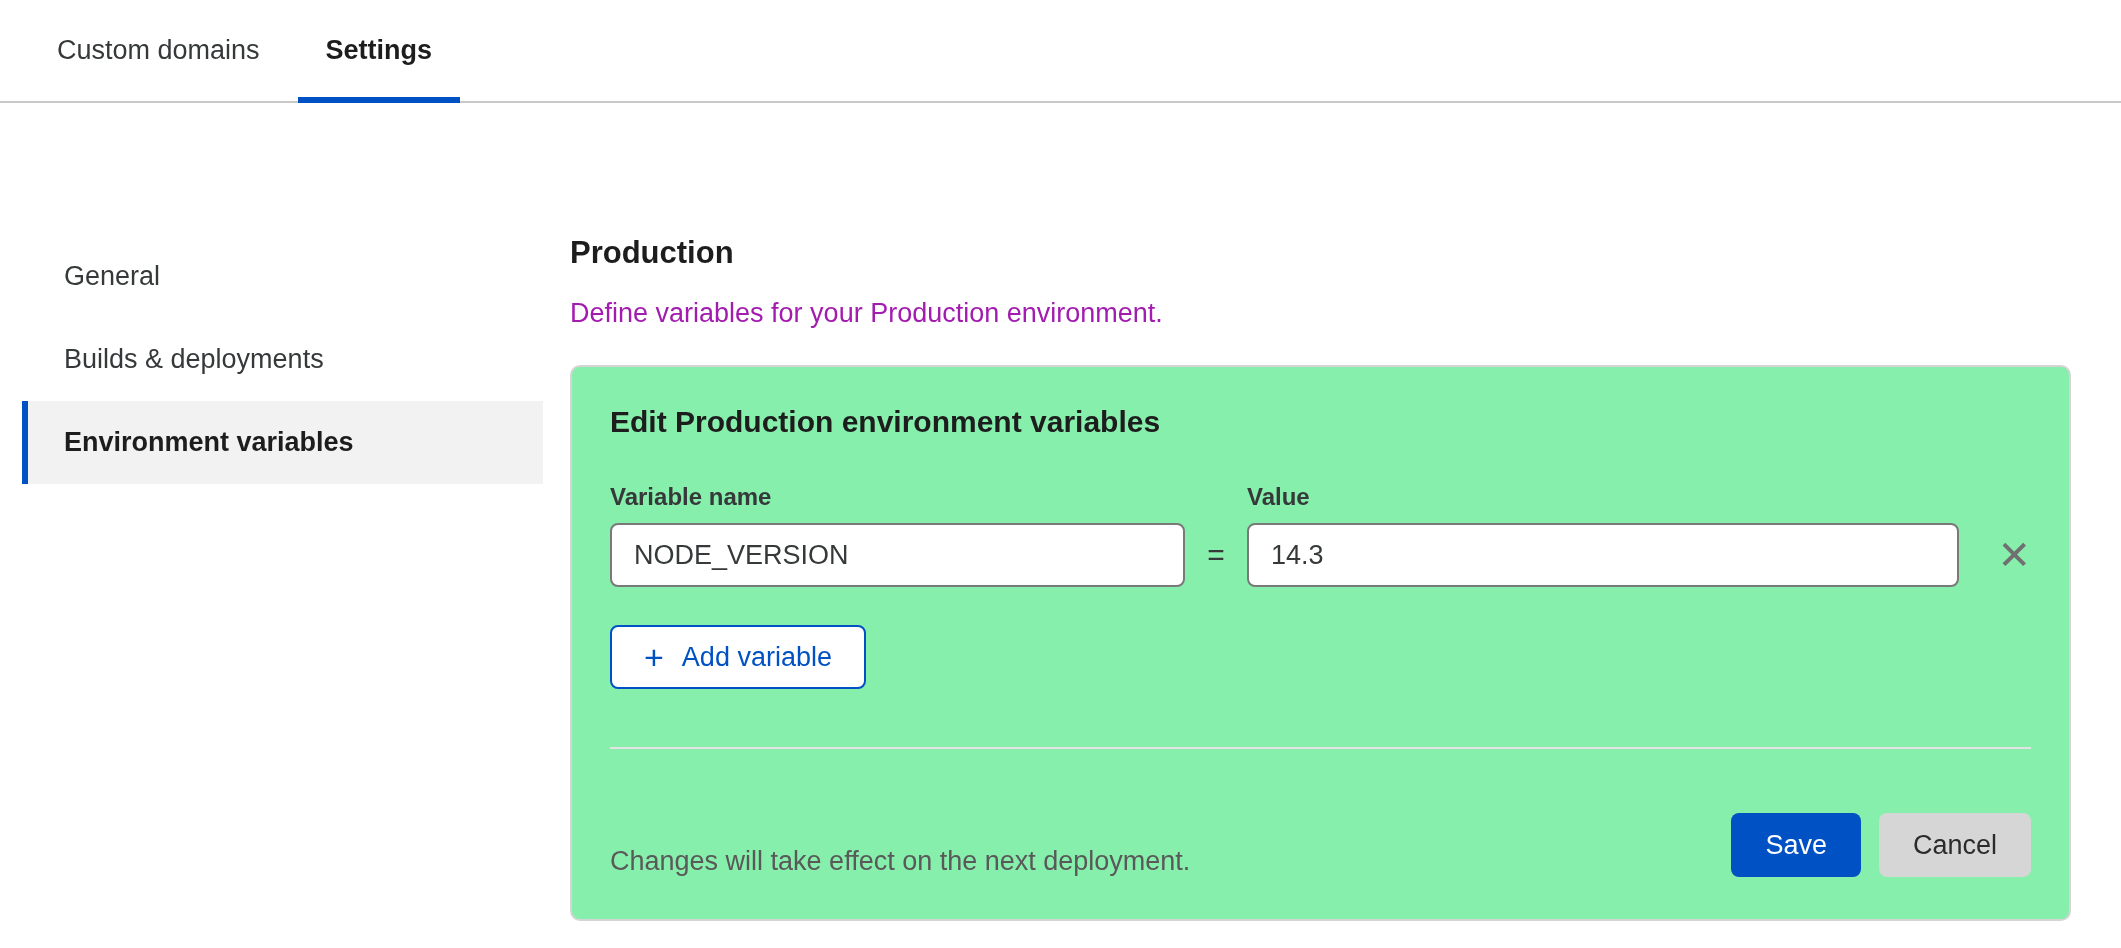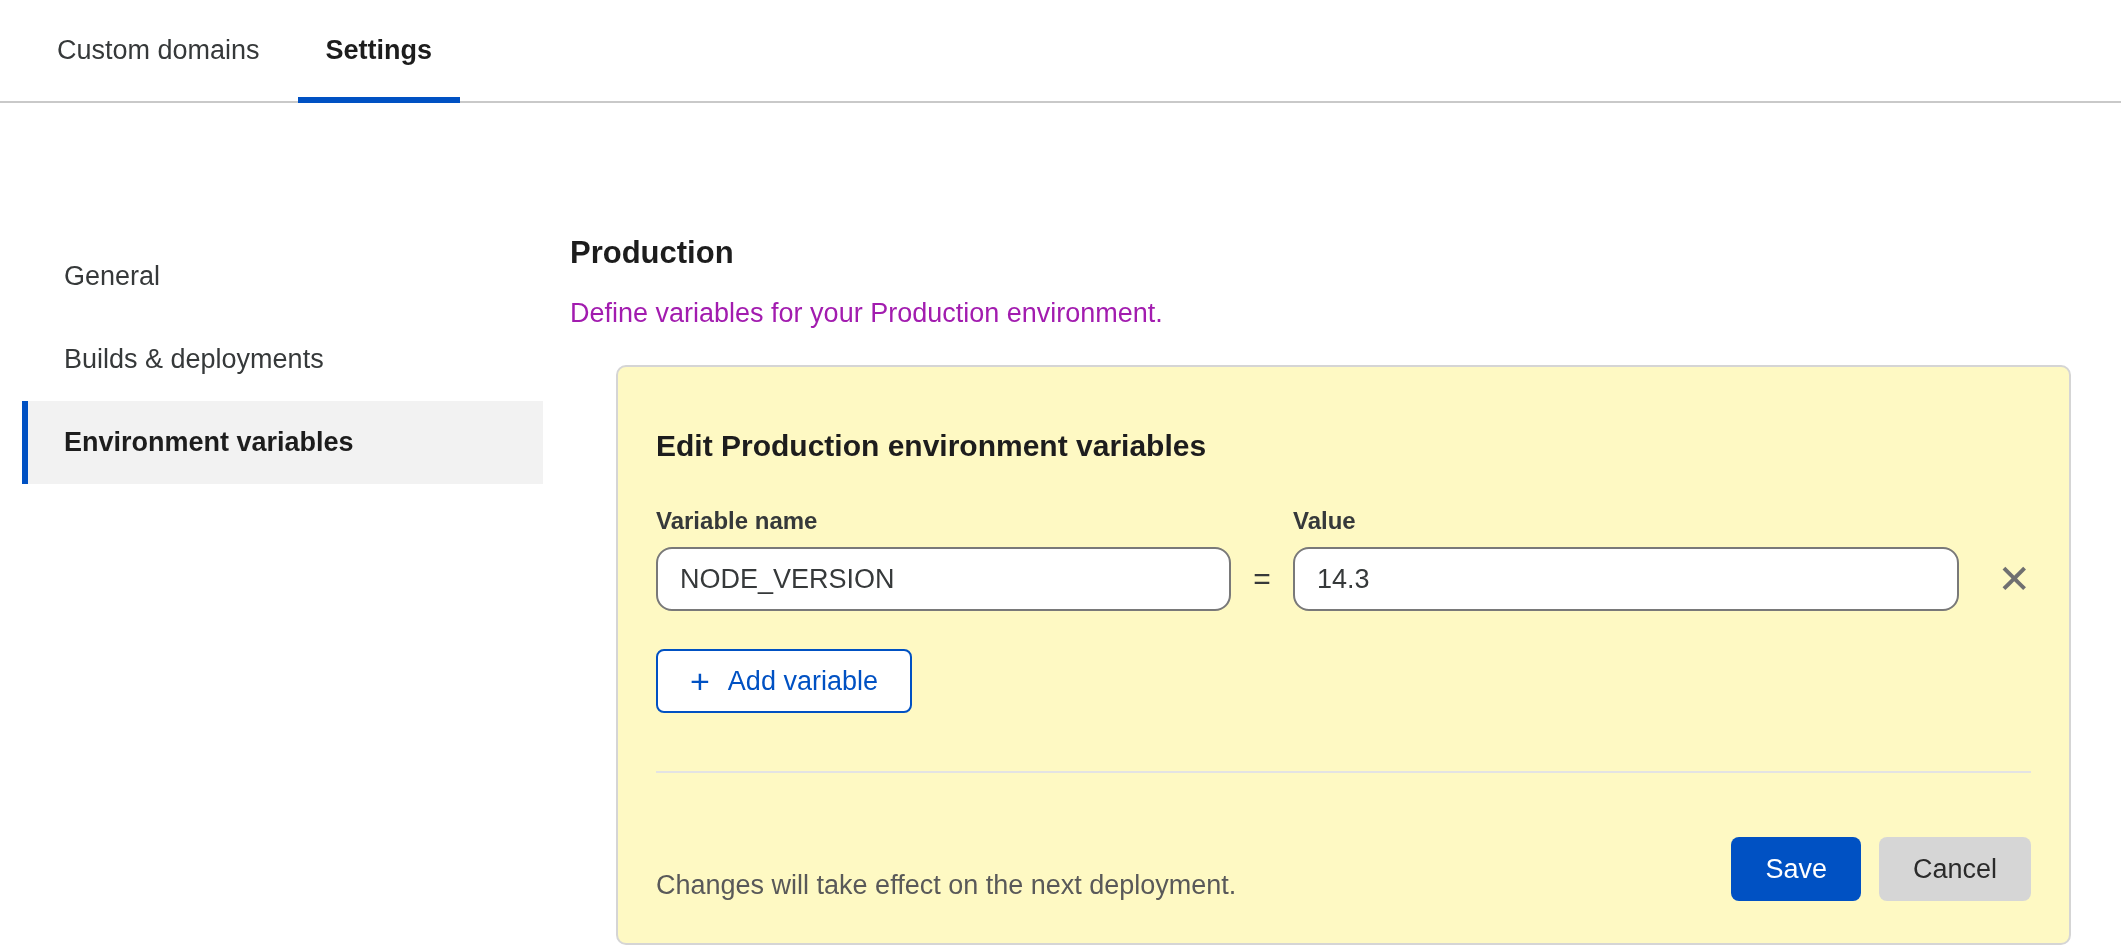--- a/index.html
+++ b/index.html
@@ -82,23 +82,22 @@
     font-size: 27px;
     line-height: 32px;
     color: #a21caf;
   }
 
   
   .card {
     margin-top: 36px;
     border: 2px solid #d5d5d5;
     border-radius: 10px;
-    padding: 62px 38px 42px 38px;
-    background: #fef9c3;
-    margin-left: 46px;
+    padding: 38px 38px 42px 38px;
+    background: #86efac;
   }
   .card-title {
     margin: 0;
     font-size: 30px;
     font-weight: bold;
     color: #1d1d1d;
   }
 
   .form-grid {
     display: grid;
@@ -109,21 +108,21 @@
   }
   .field-label {
     font-size: 24px;
     font-weight: bold;
     color: #36393a;
   }
   .text-input {
     width: 100%;
     height: 64px;
     border: 2px solid #797979;
-    border-radius: 16px;
+    border-radius: 8px;
     padding: 0 22px;
     font-size: 27px;
     color: #36393a;
     font-family: inherit;
     background: #fff;
     outline: none;
   }
   .eq-sign {
     text-align: center;
     font-size: 30px;

